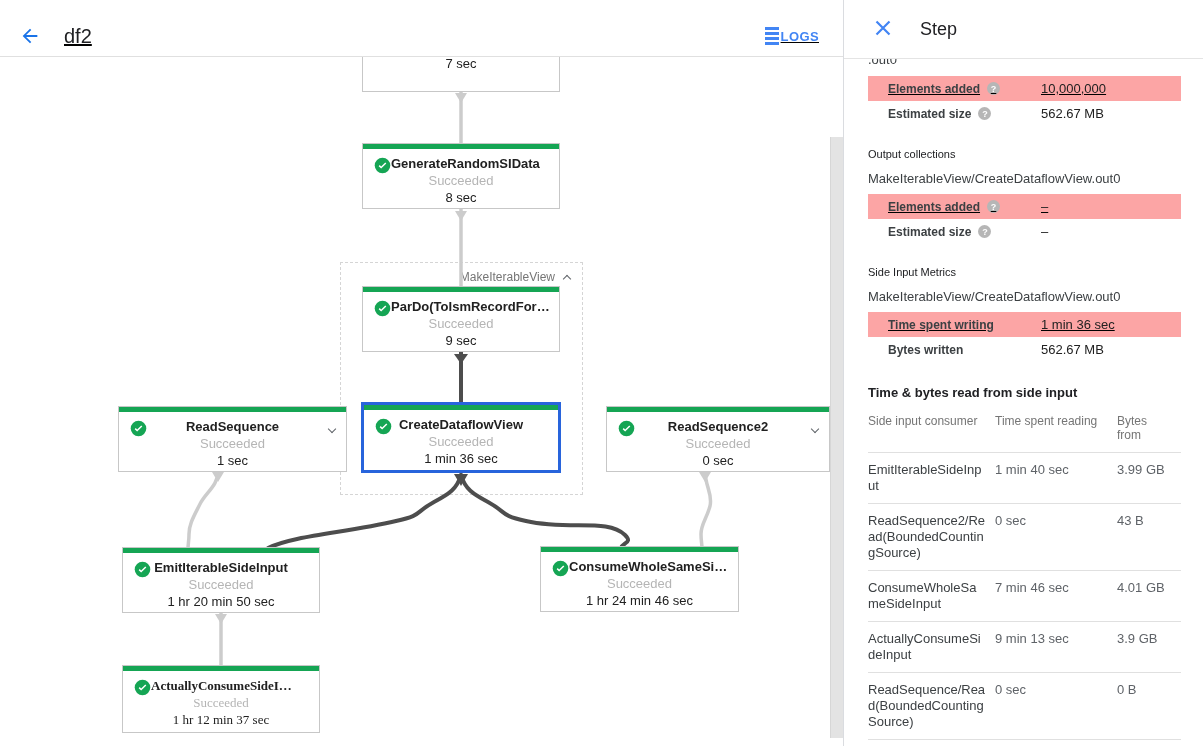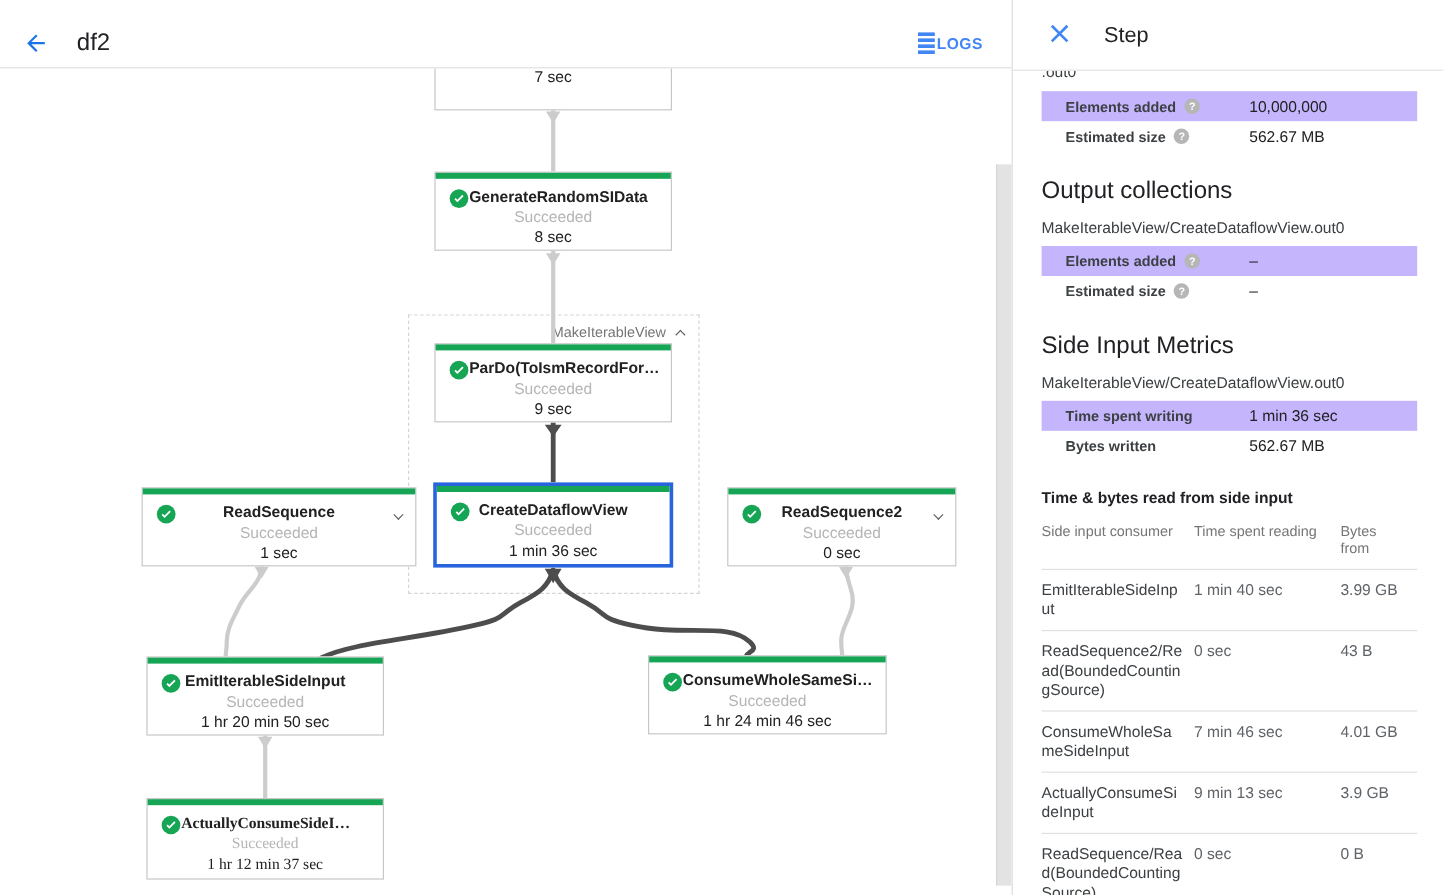--- a/index.html
+++ b/index.html
@@ -2,21 +2,21 @@
 <html><head>
 <meta charset="utf-8">
 <style>
   * { margin:0; padding:0; box-sizing:border-box; }
   html,body { width:1203px; height:746px; overflow:hidden; background:#fff;
     font-family:"Liberation Sans","DejaVu Sans",sans-serif; }
   .stage { position:relative; width:1203px; height:746px; background:#fff; }
 
   
   .toolbar { position:absolute; left:0; top:0; width:843px; height:57px; background:#fff;
-    border-bottom:1px solid #e0e0e0; display:flex; align-items:center; padding:16px 24px 0 18px; z-index:20; }
+    border-bottom:1px solid #e0e0e0; display:flex; align-items:center; padding:16px 24px 0 18px; z-index:20;text-decoration:underline; }
   .back-btn { width:24px; height:24px; cursor:pointer; display:flex; align-items:center; justify-content:center; }
   .job-title { font-size:20px; color:#202124; margin-left:22px; }
   .toolbar .spacer { flex:1; }
   .logs-btn { display:flex; align-items:center; gap:2px; color:#4285f4; font-size:13px; font-weight:bold;
     letter-spacing:.4px; cursor:pointer; }
   .logs-icon { display:flex; flex-direction:column; justify-content:center; }
   .logs-icon i { display:block; width:14px; height:2.5px; background:#4285f4; margin:1.2px 0; }
 
   
   .canvas { position:absolute; inset:0; width:843px; height:746px; background:#fff; }
@@ -50,28 +50,28 @@
     padding-left:30px; gap:26px; }
   .close-btn { width:20px; height:20px; cursor:pointer; line-height:0; }
   .panel-title { font-size:18px; color:#212124; font-weight:500; }
   .panel-body { position:absolute; top:59px; left:0; right:0; bottom:0; overflow:hidden; }
 
   .clip-line { height:11px; overflow:hidden; margin-left:24px; }
   .clip-line span { display:block; margin-top:-7px; font-size:13px; color:#3c4043; }
 
   .m-rows { margin:6px 22px 0 24px; }
   .m-row { display:flex; align-items:center; height:25px; padding-left:20px; }
-  .m-row.alt { background:#c4b5fd; }
+  .m-row.alt { background:#fca5a5;text-decoration:underline; }
   .m-key { width:153px; display:flex; align-items:center; gap:7px;
     font-size:12px; font-weight:bold; color:#3c4043; }
   .help { width:13px; height:13px; border-radius:50%; background:#b6b6b6; color:#fff;
     font-size:9px; font-weight:bold; display:flex; align-items:center; justify-content:center; cursor:pointer; }
   .m-val { font-size:13px; color:#212121; }
 
-  .sec-head { font-size:20px; color:#202124; margin:22px 0 0 24px; }
+  .sec-head { font-size:11px; color:#202124; margin:22px 0 0 24px; }
   .collection { font-size:13px; color:#3c4043; margin:11px 22px 8px 24px; }
 
   .tbl-head { font-size:13px; font-weight:bold; color:#202124; margin:23px 22px 0 24px; }
   table.si { border-collapse:collapse; table-layout:fixed; width:313px; margin:8px 22px 0 24px; }
   table.si col.c1 { width:127px; } table.si col.c2 { width:122px; } table.si col.c3 { width:64px; }
   table.si th { font-size:12px; font-weight:normal; color:#757575; text-align:left;
     vertical-align:top; padding:6px 8px 10px 0; border-bottom:1px solid #e0e0e0; }
   table.si td { font-size:13px; vertical-align:top; padding:9px 8px 9px 0;
     border-bottom:1px solid #e0e0e0; line-height:16px; }
   table.si td.c1 { color:#3c4043; word-break:break-all; }
@@ -164,21 +164,21 @@
             <circle cx="12" cy="12" r="11" fill="#15a554"></circle>
             <path d="M10.1 16.4l-3.5-3.5 1.5-1.5 2 2 5.8-5.8 1.5 1.5z" fill="#fff"></path>
           </svg>
       </span>
       <span class="node-chev"><span class="chev down"></span></span>
       <div class="ntitle">ReadSequence</div>
       <div class="nstatus">Succeeded</div>
       <div class="ndur">1 sec</div>
     </div>
 
-    <div class="node" style="left:606px; top:406px; width:191px;">
+    <div class="node" style="left:606px; top:406px; width:224px;">
       <div class="nbar"></div>
       <span class="ncheck">
         <svg width="17" height="17" viewBox="0 0 24 24">
             <circle cx="12" cy="12" r="11" fill="#15a554"></circle>
             <path d="M10.1 16.4l-3.5-3.5 1.5-1.5 2 2 5.8-5.8 1.5 1.5z" fill="#fff"></path>
           </svg>
       </span>
       <span class="node-chev"><span class="chev down"></span></span>
       <div class="ntitle">ReadSequence2</div>
       <div class="nstatus">Succeeded</div>

